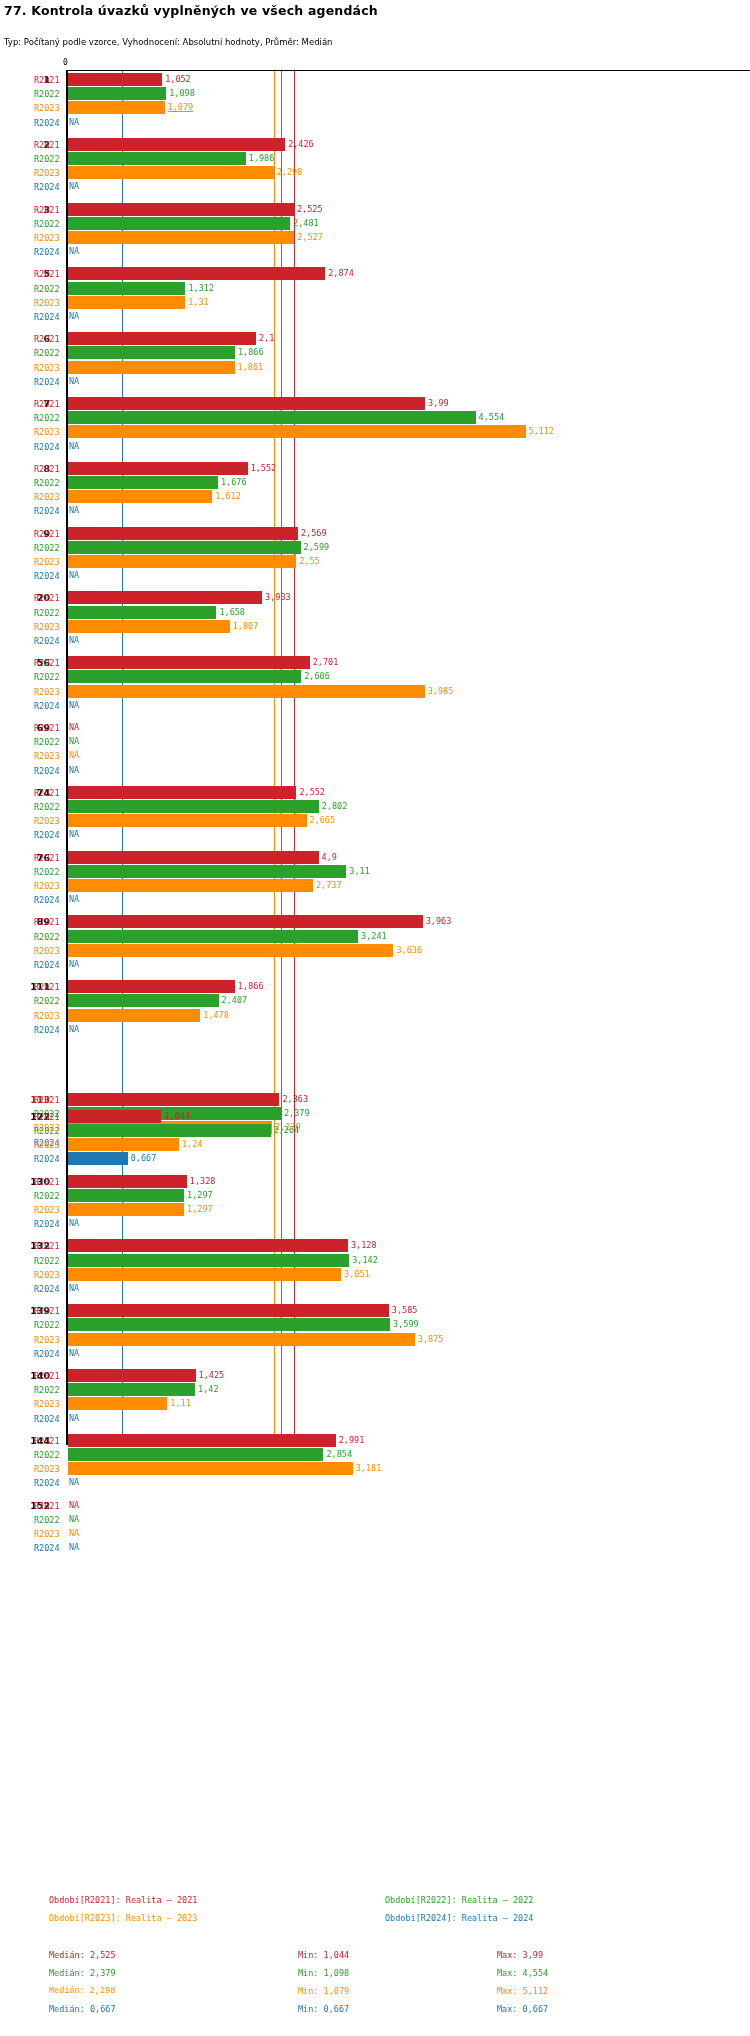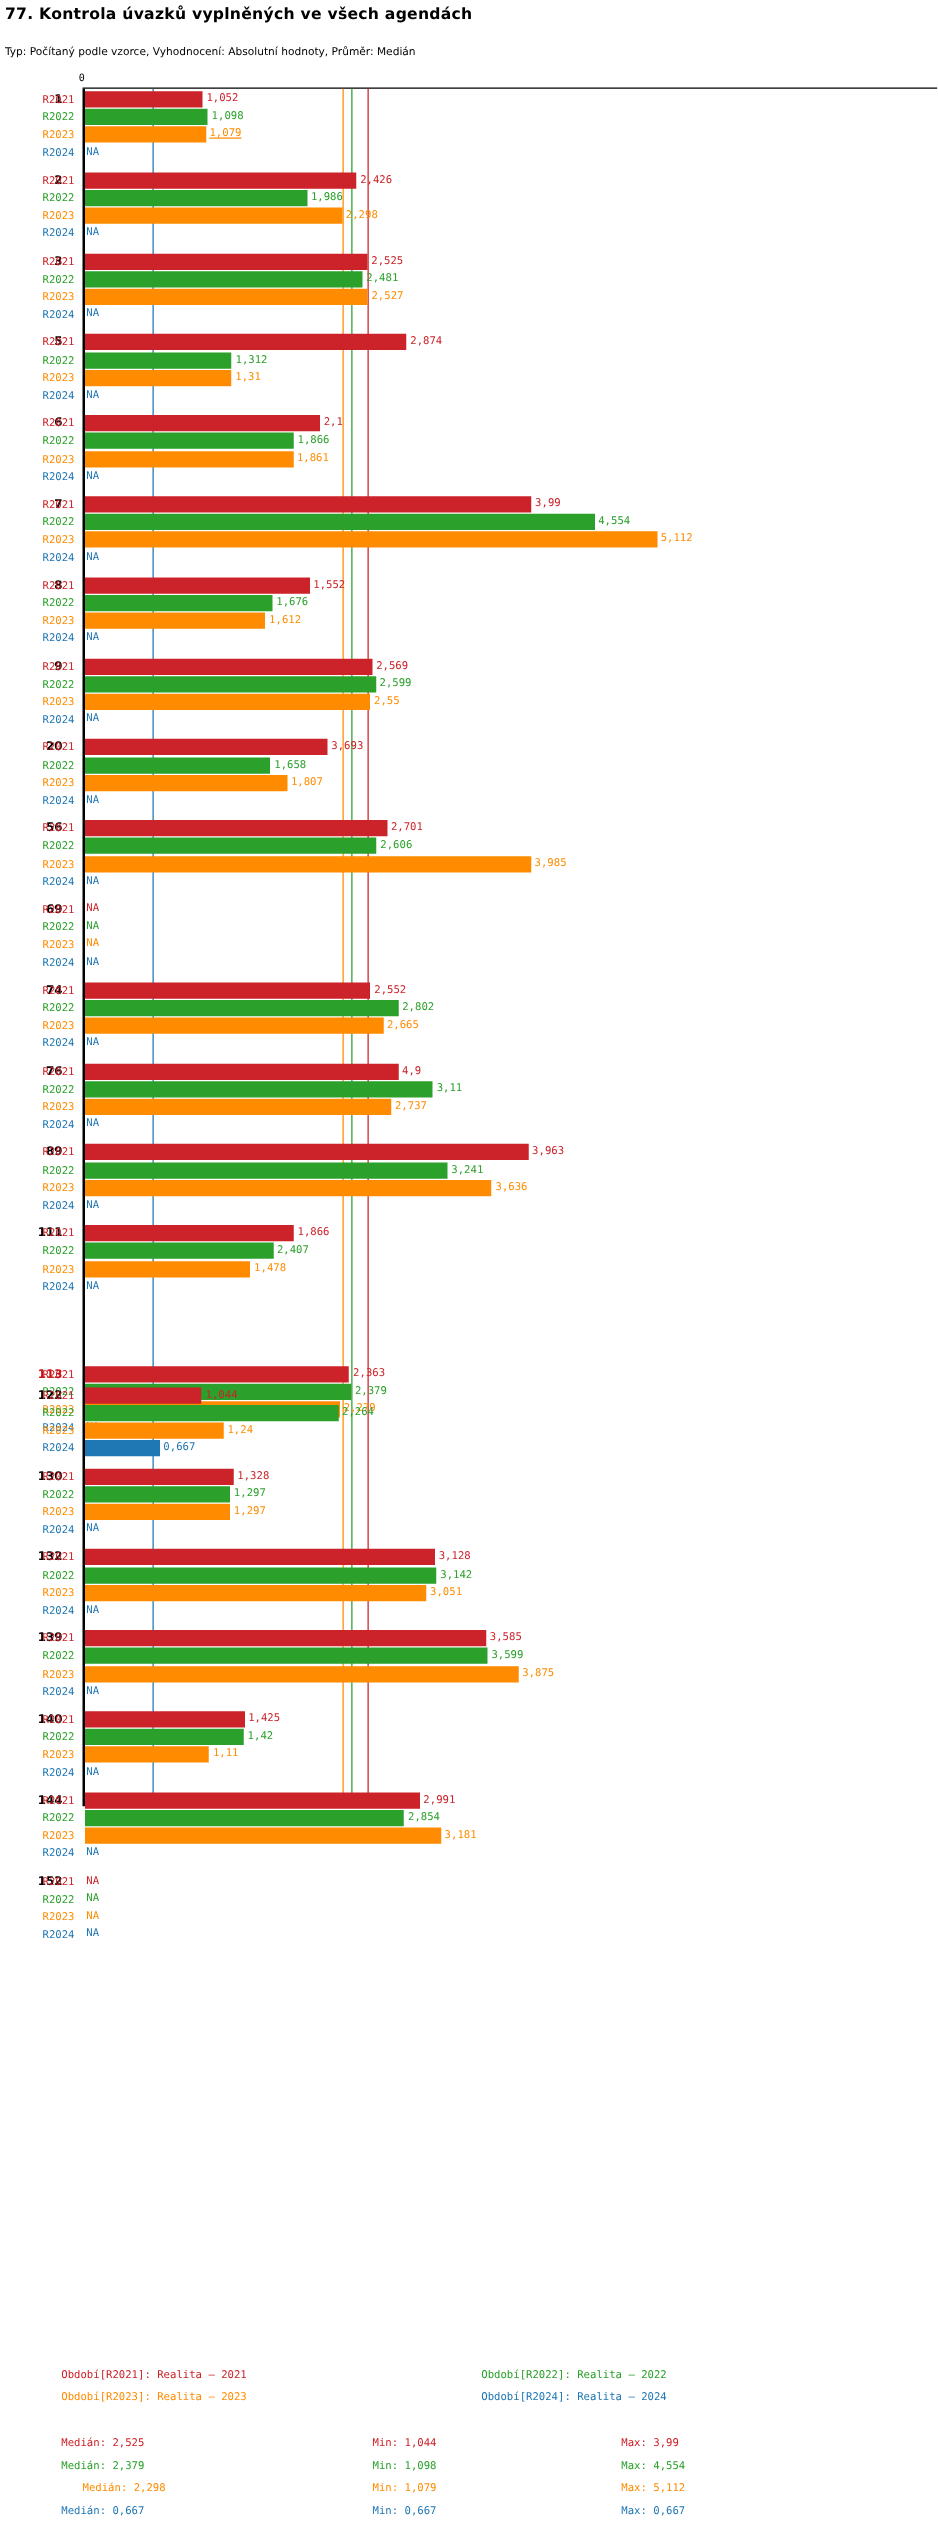--- a/index.html
+++ b/index.html
@@ -273,21 +273,21 @@
           <div class="row" style="top: 42.6px;">
             <div class="ser-label" style="color: rgb(31, 119, 180);">R2024</div>
             <div class="na" style="color: rgb(31, 119, 180);">NA</div>
           </div>
         </div>
         <div class="grp" style="top: 535.4px; height: 56.8px;">
           <div class="grp-label" style="top: 1px;">20</div>
           <div class="row" style="top: 0px;">
             <div class="ser-label" style="color: rgb(204, 34, 41);">R2021</div>
             <div class="bar" style="width: 194.036px; background: rgb(204, 34, 41);"></div>
-            <div class="val" style="color: rgb(204, 34, 41); left: 265.036px;">3,693</div>
+            <div class="val" style="color: rgb(204, 34, 41); left: 265.036px;">3,933</div>
           </div>
           <div class="row" style="top: 14.2px;">
             <div class="ser-label" style="color: rgb(43, 160, 43);">R2022</div>
             <div class="bar" style="width: 148.391px; background: rgb(43, 160, 43);"></div>
             <div class="val" style="color: rgb(43, 160, 43); left: 219.391px;">1,658</div>
           </div>
           <div class="row" style="top: 28.4px;">
             <div class="ser-label" style="color: rgb(255, 140, 0);">R2023</div>
             <div class="bar" style="width: 161.726px; background: rgb(255, 140, 0);"></div>
             <div class="val" style="color: rgb(255, 140, 0); left: 232.726px;">1,807</div>
@@ -609,21 +609,21 @@
       <div class="leg" style="color: rgb(255, 140, 0); left: 49px; top: 18px;">Období[R2023]: Realita – 2023</div>
       <div class="leg" style="color: rgb(31, 119, 180); left: 385px; top: 18px;">Období[R2024]: Realita – 2024</div>
     </div>
   <div id="stats">
       <div class="stat" style="color: rgb(204, 34, 41); left: 49px; top: 0px;">Medián: 2,525</div>
       <div class="stat" style="color: rgb(204, 34, 41); left: 298px; top: 0px;">Min: 1,044</div>
       <div class="stat" style="color: rgb(204, 34, 41); left: 497px; top: 0px;">Max: 3,99</div>
       <div class="stat" style="color: rgb(43, 160, 43); left: 49px; top: 18px;">Medián: 2,379</div>
       <div class="stat" style="color: rgb(43, 160, 43); left: 298px; top: 18px;">Min: 1,098</div>
       <div class="stat" style="color: rgb(43, 160, 43); left: 497px; top: 18px;">Max: 4,554</div>
-      <div class="stat" style="color: rgb(255, 140, 0); left: 66px; top: 36px;">Medián: 2,298</div>
+      <div class="stat" style="color: rgb(255, 140, 0); left: 49px; top: 36px; font-family: Liberation Mono, monospace;">Medián: 2,298</div>
       <div class="stat" style="color: rgb(255, 140, 0); left: 298px; top: 36px;">Min: 1,079</div>
       <div class="stat" style="color: rgb(255, 140, 0); left: 497px; top: 36px;">Max: 5,112</div>
       <div class="stat" style="color: rgb(31, 119, 180); left: 49px; top: 54px;">Medián: 0,667</div>
       <div class="stat" style="color: rgb(31, 119, 180); left: 298px; top: 54px;">Min: 0,667</div>
       <div class="stat" style="color: rgb(31, 119, 180); left: 497px; top: 54px;">Max: 0,667</div>
     </div>
 
 </div>
 
 </body></html>

